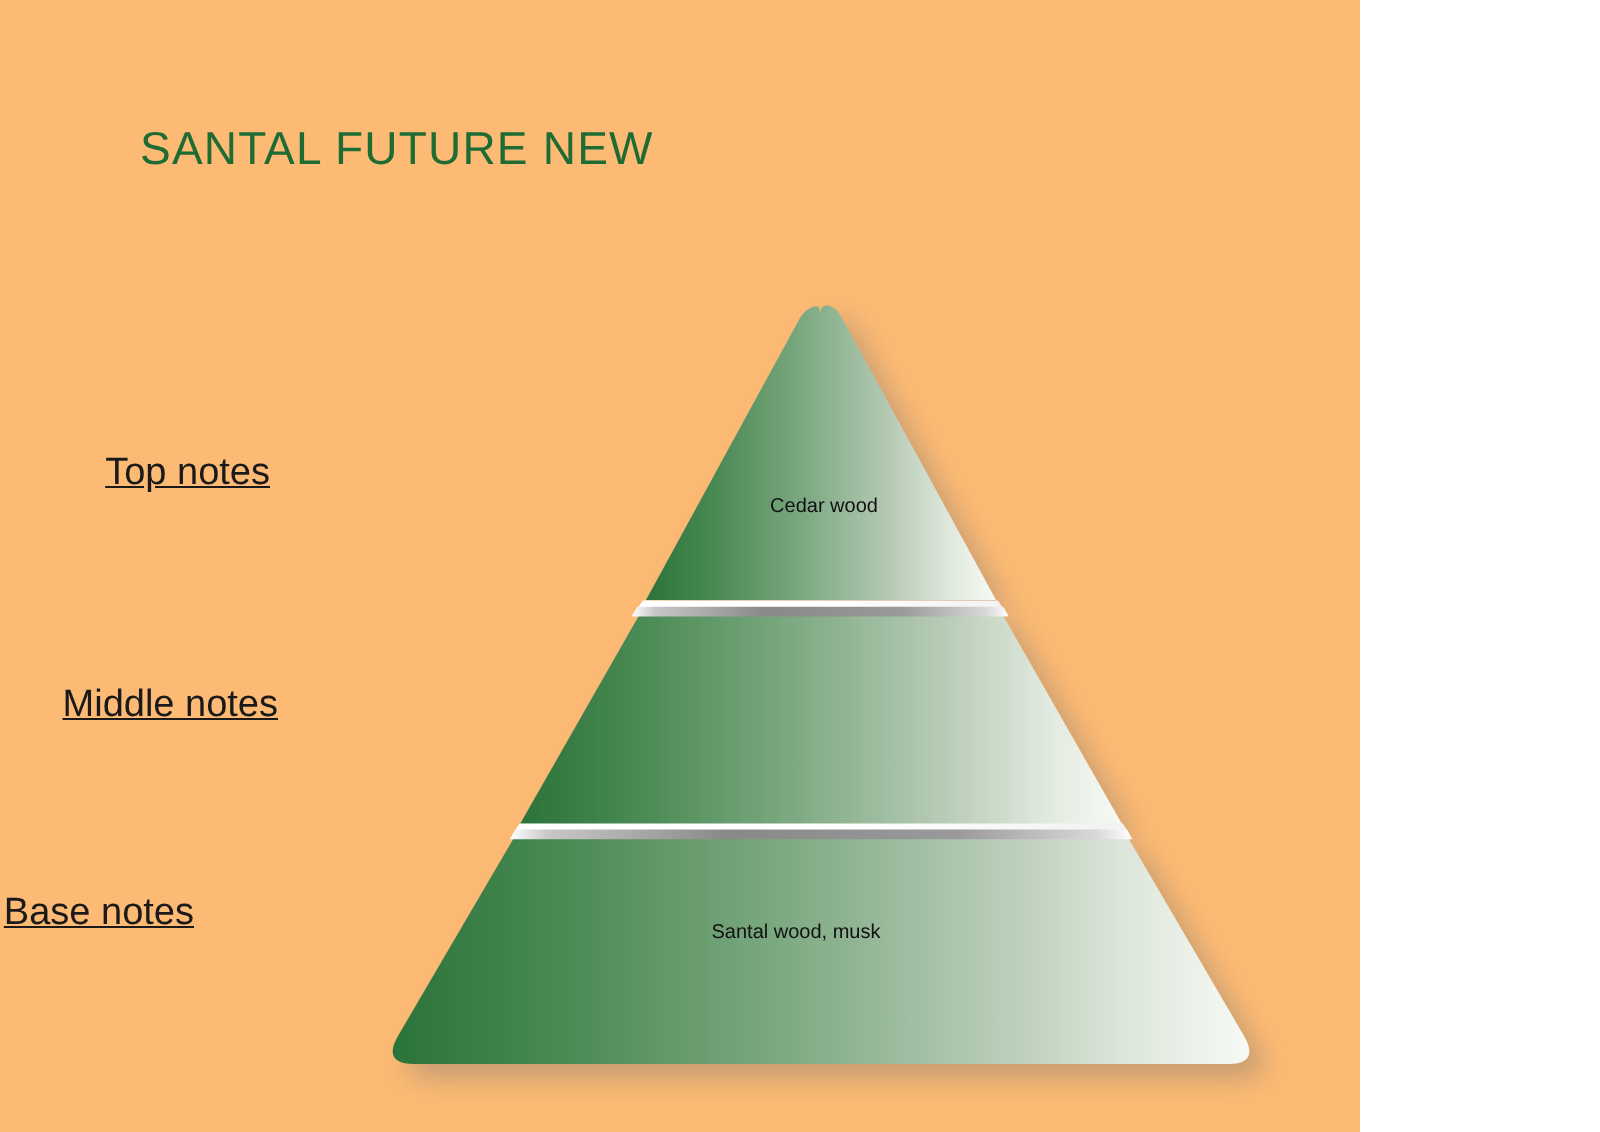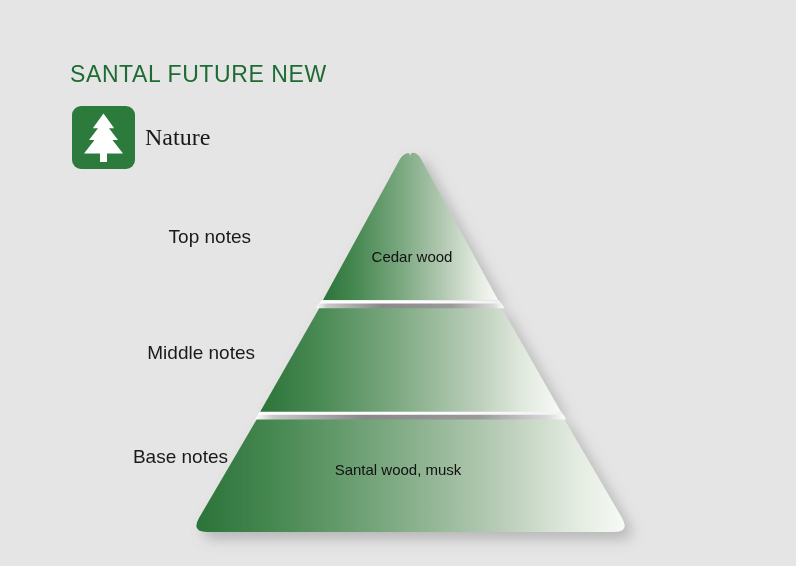--- a/index.html
+++ b/index.html
@@ -11,23 +11,23 @@
     width: 800px;
     height: 566px;
     position: relative;
     overflow: hidden;
     font-family: "Liberation Sans", sans-serif;
   }
 
   #stage {
     position: absolute;
     left: 0; top: 0;
-    width: 796px;
+    width: 680px;
     height: 566px;
-    background: #e5e5e5;
+    background: #fdba74;
   }
 
   
   #brand-title {
     position: absolute;
     left: 70px;
     top: 63px;
     font-family: "Liberation Sans", sans-serif;
     font-size: 23px;
     letter-spacing: 0.6px;
@@ -77,70 +77,47 @@
 
   
   .tier-label {
     position: absolute;
     font-family: "Liberation Sans", sans-serif;
     font-size: 19px;
     color: #1a1a1a;
     white-space: nowrap;
     line-height: 1;
     text-align: right;
+    text-decoration: underline;
   }
   #label-top    { right: 545px; top: 227px; }
   #label-middle { right: 541px; top: 343px; }
-  #label-base   { right: 568px; top: 447px; }
+  #label-base   { right: 583px; top: 447px; }
 
   
   .tier-note {
     position: absolute;
     font-family: "Liberation Sans", sans-serif;
-    font-size: 15px;
+    font-size: 10px;
     color: #111111;
     white-space: nowrap;
     line-height: 1;
     transform: translateX(-50%);
   }
   #note-top    { left: 412px; top: 249px; }
   #note-middle { left: 413px; top: 357px; }
   #note-base   { left: 398px; top: 462px; }
 </style>
 </head>
 <body>
 
 <div id="stage">
 
   <div id="brand-title">SANTAL FUTURE NEW</div>
 
-  <div id="family-block">
-    <span id="nature-icon">
-      <svg width="63" height="63" viewBox="0 0 63 63" aria-hidden="true">
-        <path fill="#ffffff" d="
-          M31.5 7.5
-          L42.2 22.2
-          L37.0 22.2
-          L46.0 34.0
-          L40.5 34.0
-          L51.0 47.5
-          L35.0 47.5
-          L35.0 56.0
-          L28.0 56.0
-          L28.0 47.5
-          L12.0 47.5
-          L22.5 34.0
-          L17.0 34.0
-          L26.0 22.2
-          L20.8 22.2
-          Z"></path>
-      </svg>
-    </span>
-    <span id="family-label">Nature</span>
-  </div>
 
   <div id="pyramid-wrap">
     <svg id="pyramid-svg" width="520" height="420" viewBox="0 0 520 420" aria-hidden="true">
       <defs>
         <linearGradient id="tierGrad" x1="0" y1="0" x2="1" y2="0">
           <stop offset="0" stop-color="#2b7339"></stop>
           <stop offset="0.20" stop-color="#4a8a54"></stop>
           <stop offset="0.45" stop-color="#7ca981"></stop>
           <stop offset="0.70" stop-color="#b6cbb5"></stop>
           <stop offset="0.88" stop-color="#e2eadf"></stop>

